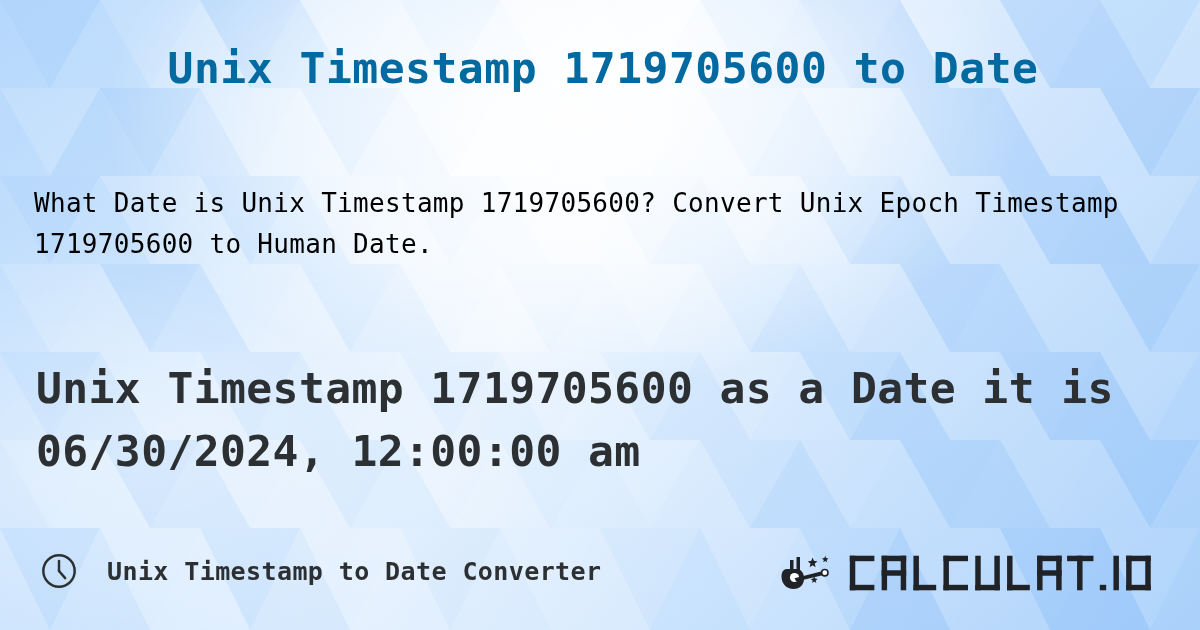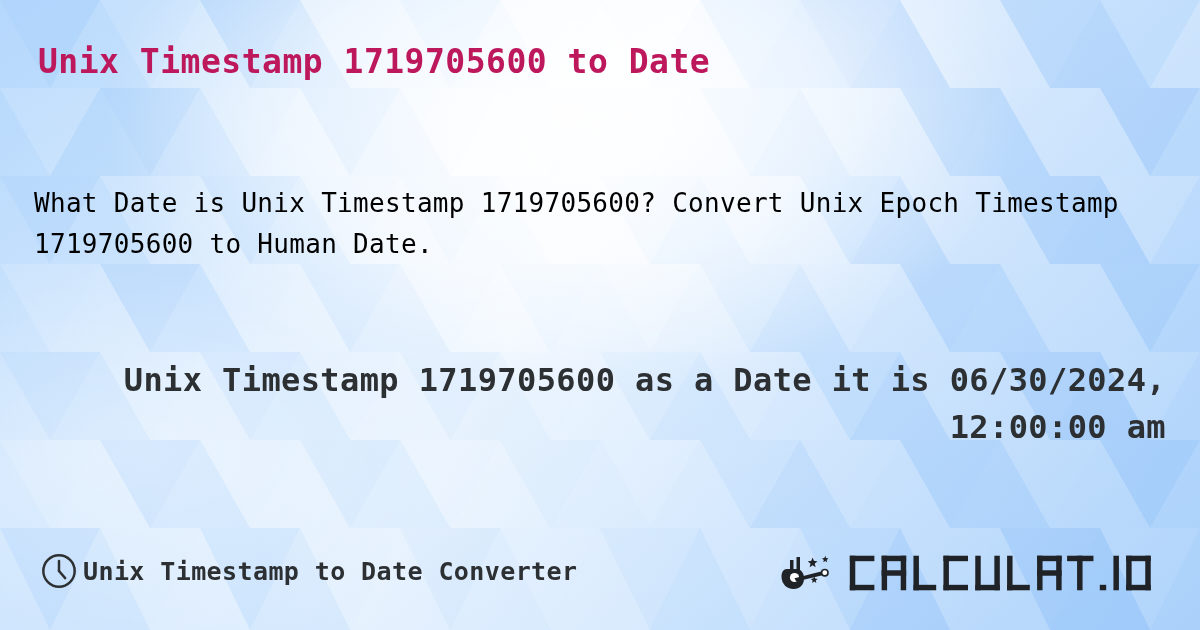--- a/index.html
+++ b/index.html
@@ -42,68 +42,68 @@
     z-index:3;
     width:1200px;
     height:630px;
   }
 
   .title {
     position:absolute;
     left:38px;
     top:44px;
     width:1130px;
-    font-size:33px;
+    font-size:43px;
     font-weight:bold;
     line-height:1.12;
     letter-spacing:0.5px;
-    color:#be185d;
+    color:#0369a1;
+    text-align:center;
   }
 
   .description {
     position:absolute;
     left:34px;
     top:183px;
     width:1120px;
     font-size:26px;
     font-weight:normal;
     line-height:1.58;
     letter-spacing:0.3px;
     color:#000000;
   }
 
   .result {
     position:absolute;
     left:36px;
     top:357px;
     width:1130px;
-    font-size:32px;
+    font-size:43px;
     font-weight:bold;
     line-height:1.47;
     letter-spacing:0.4px;
     color:#2d3033;
-    text-align:right;
   }
 
   
   .footer {
     position:absolute;
     left:0;
     top:552px;
     width:1200px;
     height:56px;
   }
 
   .footer-left {
     position:absolute;
     left:40px;
     top:0;
     display:flex;
     align-items:center;
-    gap:5px;
+    gap:29px;
   }
 
   .clock-icon { display:block; width:38px; height:38px; }
 
   .footer-label {
     font-size:25px;
     font-weight:bold;
     letter-spacing:0.4px;
     color:#2d3033;
     white-space:nowrap;

